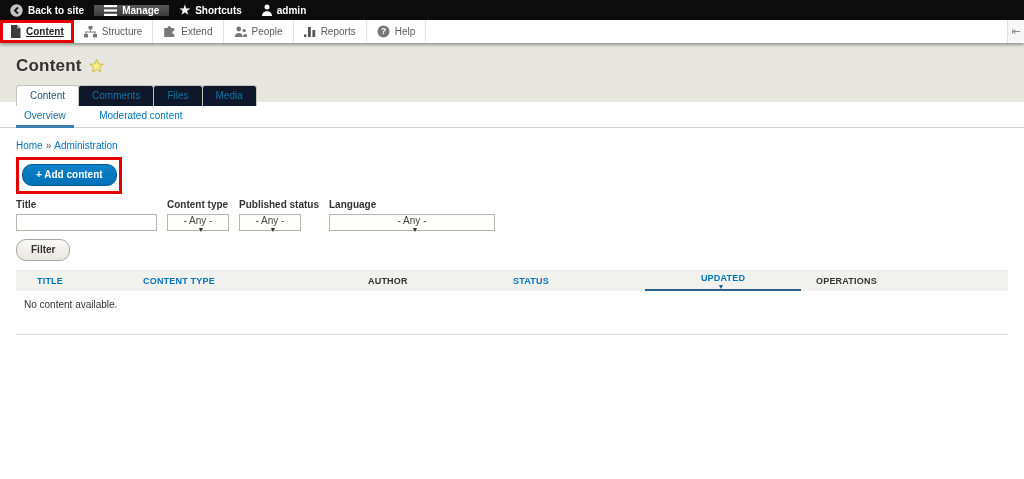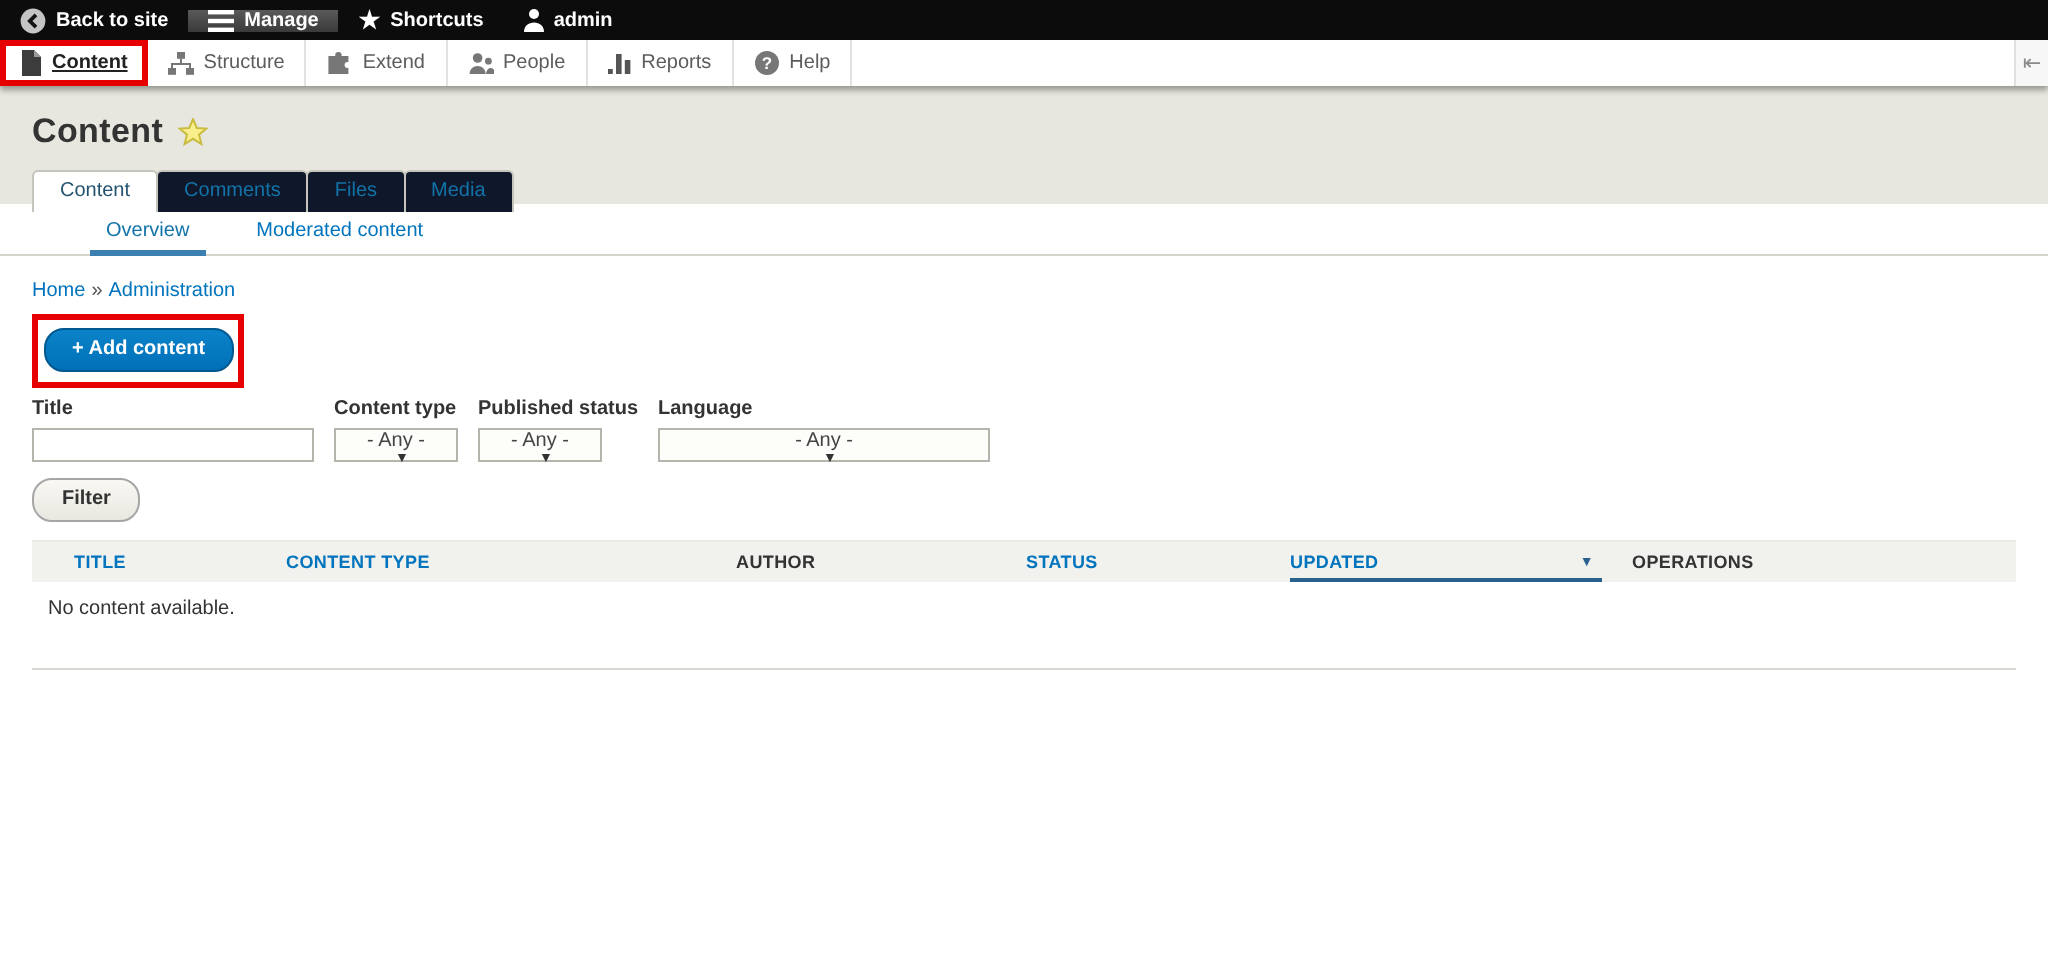--- a/index.html
+++ b/index.html
@@ -34,21 +34,21 @@
 
   .primary-tabs { display: flex; margin-top: 9px; margin-left: 0; }
   .ptab { font-size: 10px; color: #1273a8; background: #0f172a; border: 1px solid #c6c5bd;
           border-bottom: none; border-radius: 3px 3px 0 0; padding: 4px 13px 5px;
           margin-right: -1px; cursor: pointer; white-space: nowrap; }
   .ptab.active { background: #fff; color: #24536f; position: relative; z-index: 2; }
 
   
   .secondary-tabs { background: #fff; padding: 0 16px; border-bottom: 1px solid #d4d4cc; }
   .stab { display: inline-block; font-size: 10px; color: #0074bd; padding: 8px 8px 7px;
-          margin-bottom: -1px; cursor: pointer; margin-left: 29px; }
+          margin-bottom: -1px; cursor: pointer; }
   .stab.active { border-bottom: 3px solid #3c7fb1; padding-bottom: 4px; color: #1273a8; }
   .stab + .stab { margin-left: 13px; }
 
   
   .content { padding: 12px 16px 0 16px; background: #fff; }
   .breadcrumb { font-size: 10px; color: #4d4d4d; }
   .breadcrumb a { color: #0074bd; text-decoration: none; cursor: pointer; }
   .crumb-sep { margin: 0 3px; color: #555; }
 
   .red-box { display: inline-block; border: 3px solid #e60000; padding: 4px 2px 5px 3px; margin-top: 6px; }
@@ -74,21 +74,21 @@
   
   .table { margin-top: 9px; border-top: 1px solid #eceae6; }
   .thead { display: flex; background: #f1f1ee; height: 20px; align-items: stretch; }
   .th { font-size: 9px; font-weight: bold; letter-spacing: .2px; display: flex; align-items: center;
         padding-left: 8px; white-space: nowrap; }
   .th a { text-decoration: none; color: #0074bd; cursor: pointer; }
   .th.plain { color: #333; }
   .c0 { width: 119px; padding-left: 21px; } .c1 { width: 225px; } .c2 { width: 145px; }
   .c3 { width: 133px; } .c4 { width: 170px; padding-left: 7px; } .c5 { flex: 1; }
   .sort-wrap { display: flex; align-items: center; justify-content: space-between; width: 156px;
-               height: 100%; border-bottom: 2px solid #28618e; padding-top: 2px; cursor: pointer; }
+               height: 100%; border-bottom: 2px solid #28618e; padding-top: 2px; cursor: pointer; flex-direction: column; }
   .sort-wrap .caret { font-size: 7px; color: #28618e; margin-right: 4px; }
   .empty-row { border-bottom: 1px solid #d8d8d2; padding: 8px 8px 24px; font-size: 10px; color: #333; }
 
   svg { display: block; }
 </style>
 </head>
 <body>
 
 <div class="admin-bar">
   <div class="ab-item">

